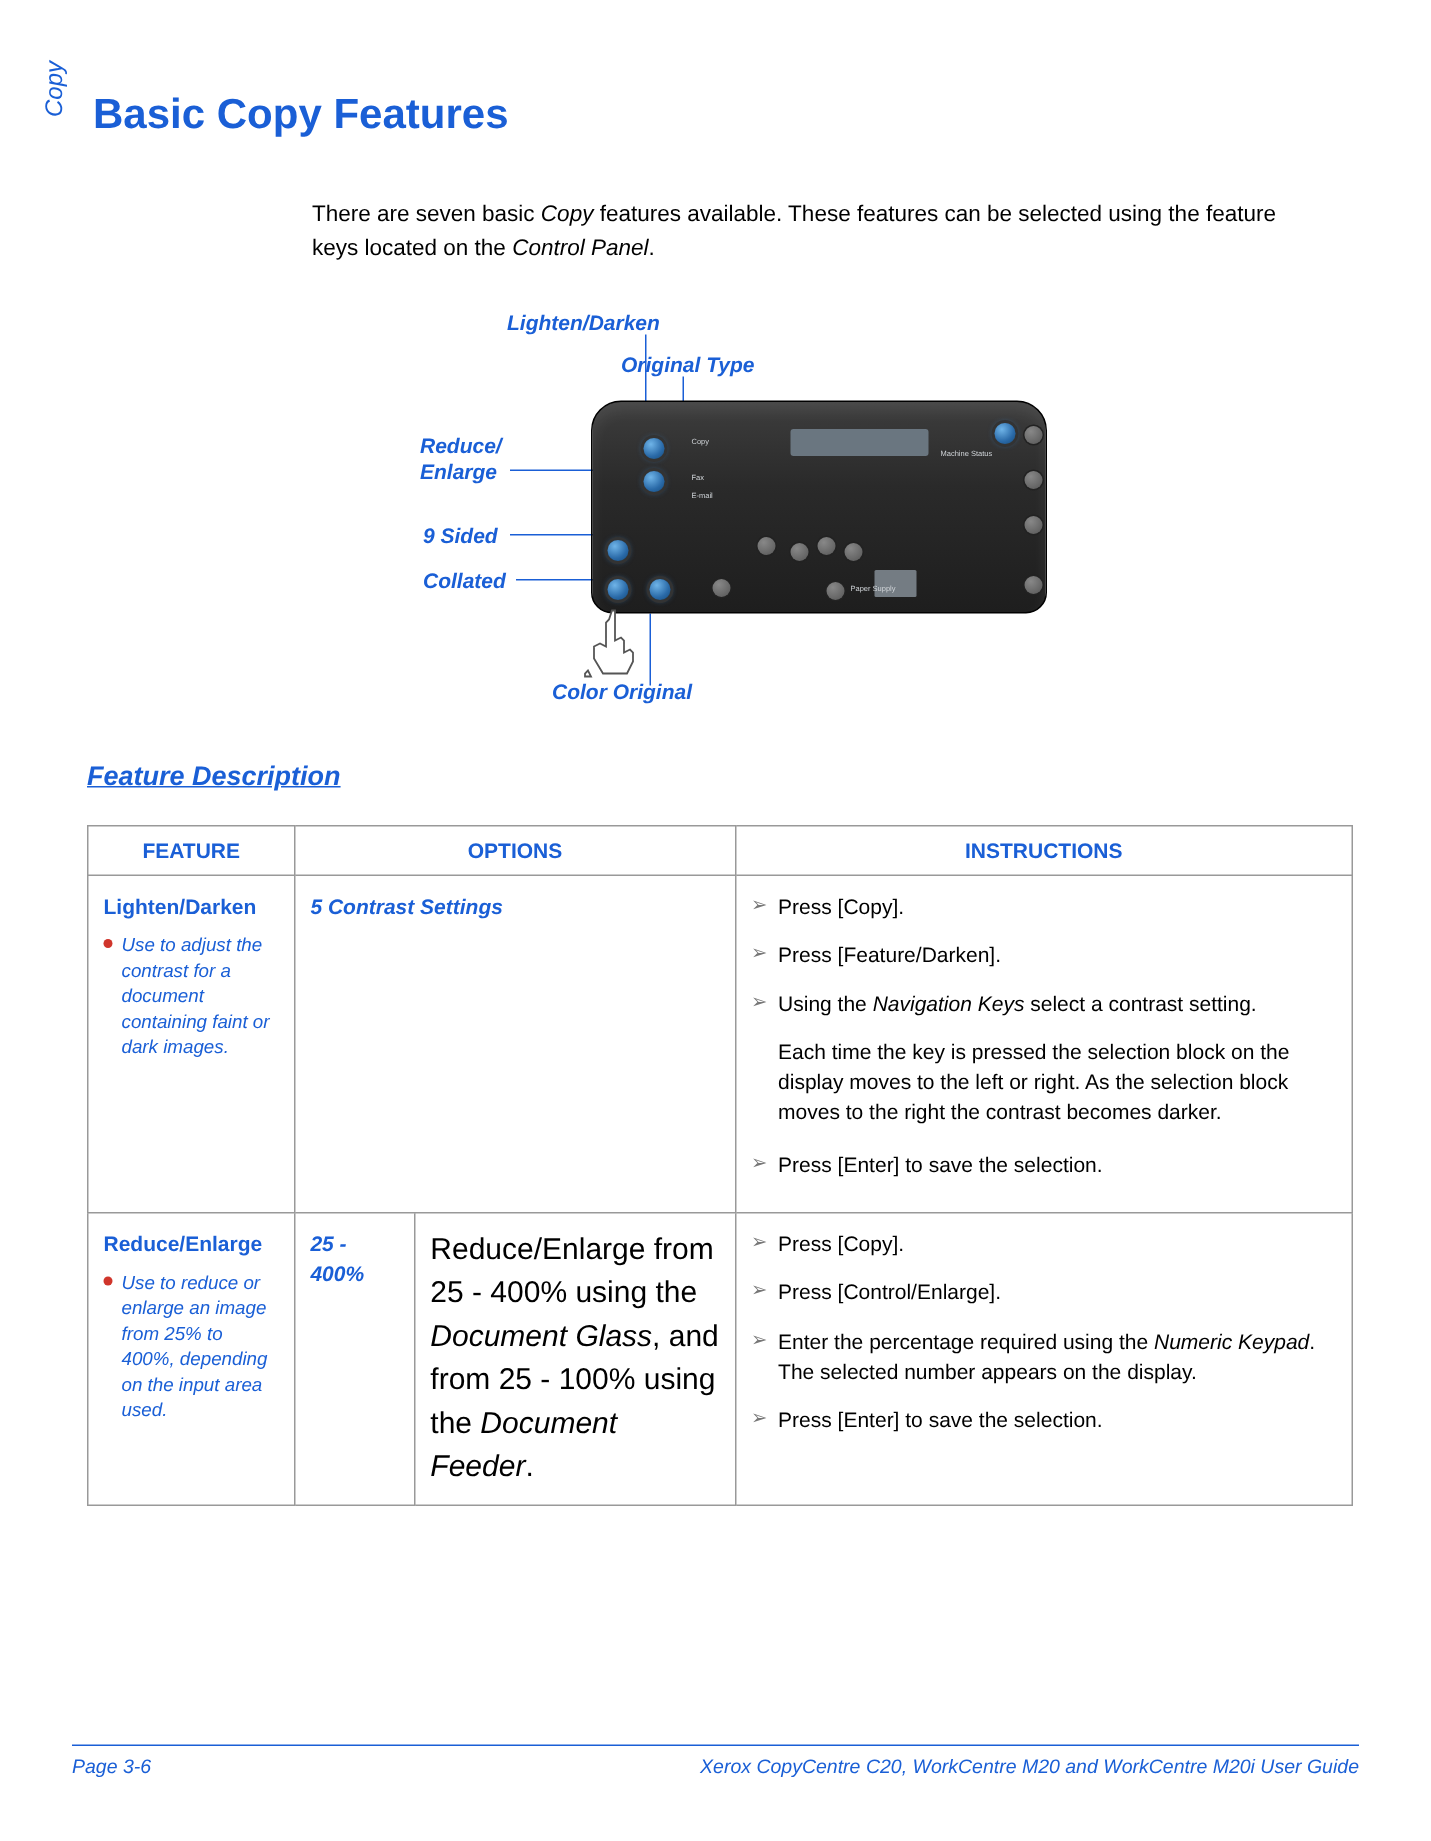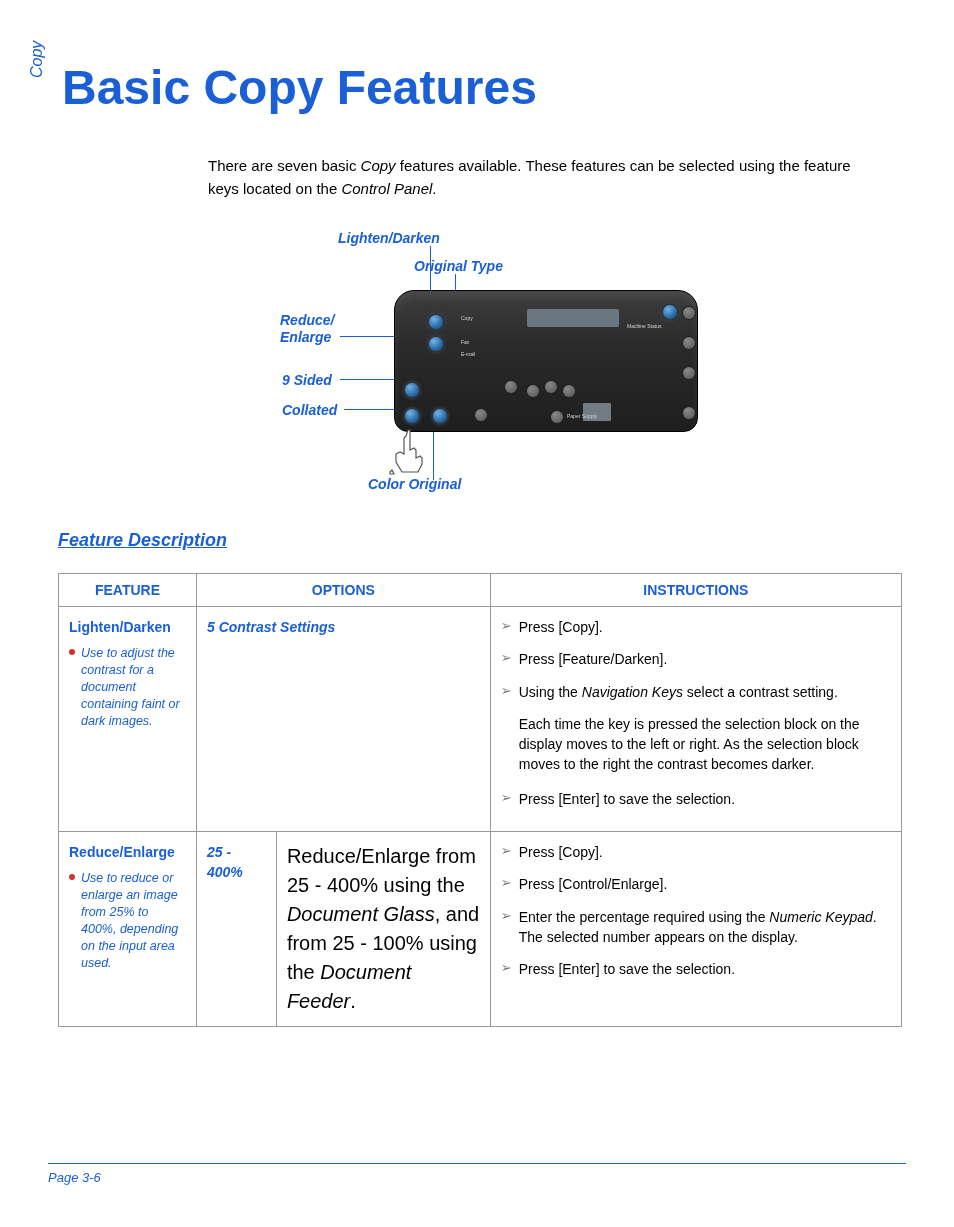--- a/index.html
+++ b/index.html
@@ -13,21 +13,21 @@
     transform: rotate(-90deg);
     transform-origin: left top;
     color: #1a5fd6;
     font-style: italic;
     font-size: 16px;
     font-weight: 500;
   }
 
   h1.title {
     color: #1a5fd6;
-    font-size: 48px;
+    font-size: 28px;
     font-weight: bold;
     margin: 0 0 40px 14px;
     font-family: Arial, Helvetica, sans-serif;
   }
 
   .lead {
     margin: 0 40px 30px 160px;
     font-size: 15px;
     line-height: 1.5;
   }
@@ -287,14 +287,15 @@
         </ul>
       </td>
     </tr>
   </tbody>
 </table>
 
 <div class="footer">
   <hr>
   <div class="footer-row">
     <span>Page 3-6</span>
+    <span>Xerox CopyCentre C20, WorkCentre M20 and WorkCentre M20i User Guide</span>
   </div>
 </div>
 
 </body></html>

